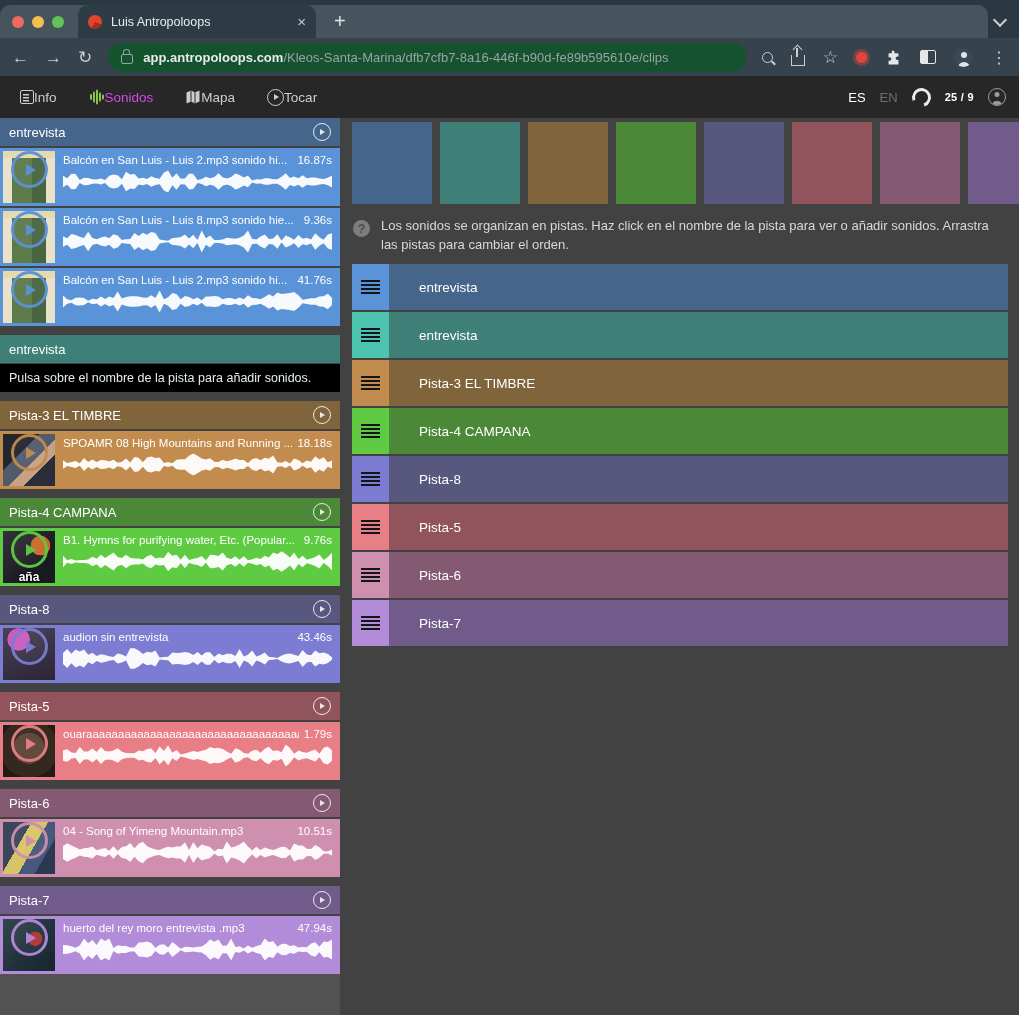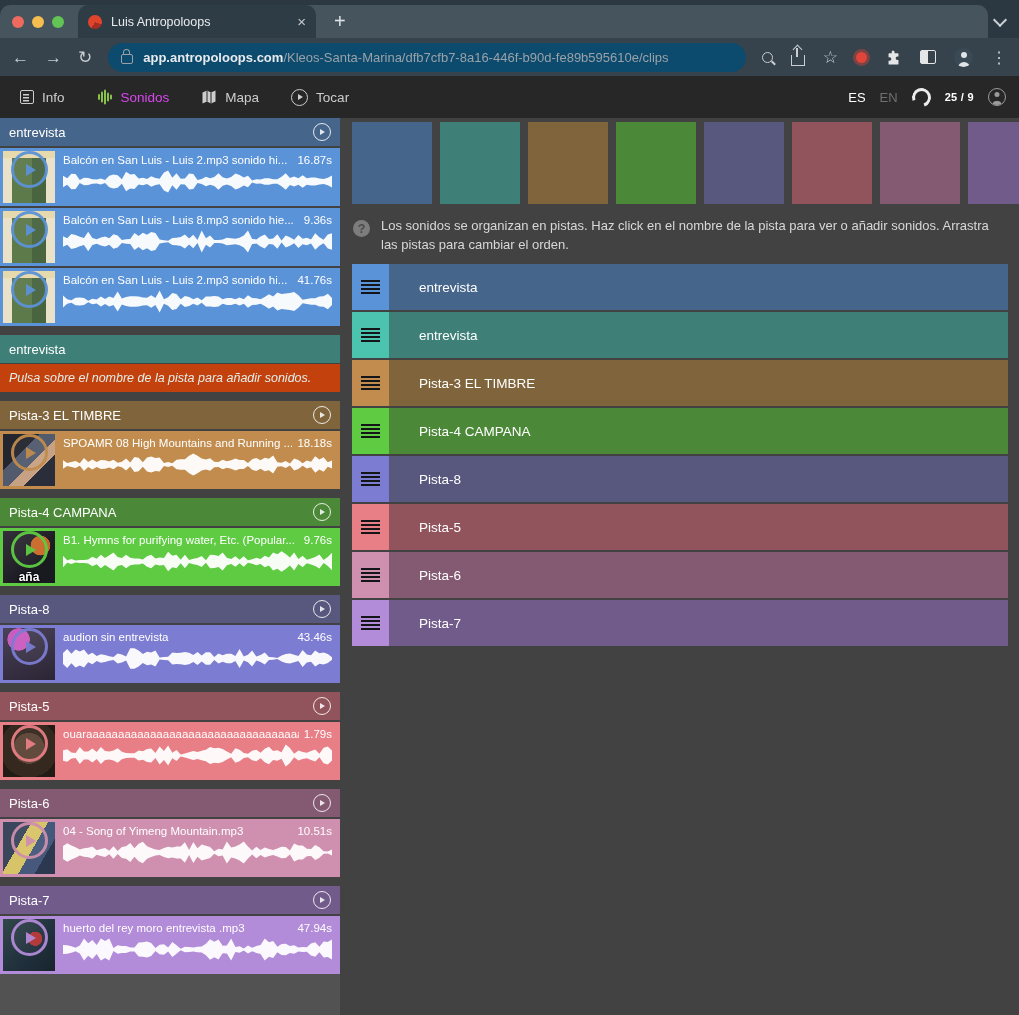--- a/index.html
+++ b/index.html
@@ -19,21 +19,21 @@
     background:conic-gradient(from 210deg,#e0452c 0 260deg,#a62d1f 260deg 360deg);}
   .tab-title{font-size:12.5px;color:#e8ebed;flex:1;white-space:nowrap;overflow:hidden;}
   .tab-close{color:#c3c9cd;font-size:15px;padding-left:6px;cursor:default;}
   .newtab{color:#dfe3e6;font-size:20px;margin-left:18px;font-weight:300;}
   .chev{position:absolute;right:14px;top:15px;width:8px;height:8px;
     border-right:2px solid #ccd2d6;border-bottom:2px solid #ccd2d6;transform:rotate(45deg);}
 
   
   .toolbar{height:38px;background:#36434c;display:flex;align-items:center;padding:0 12px;gap:16px;box-sizing:border-box;}
   .nav-glyph{font-size:17px;color:#c9ced2;line-height:1;}
-  .addr{flex:1;height:29px;background:#0c4a6e;border-radius:15px;display:flex;align-items:center;
+  .addr{flex:1;height:29px;background:#14532d;border-radius:15px;display:flex;align-items:center;
     padding:0 13px;gap:10px;min-width:0;}
   .lock{width:10px;height:8px;border:1.5px solid #9aa0a6;border-radius:2px;position:relative;margin-top:4px;flex:none;}
   .lock::before{content:'';position:absolute;top:-6px;left:1px;width:5px;height:5px;
     border:1.5px solid #9aa0a6;border-bottom:none;border-radius:4px 4px 0 0;}
   .url{font-size:13px;white-space:nowrap;overflow:hidden;}
   .url-dom{color:#e8eaec;font-weight:700;}
   .url-path{color:#9aa2a8;}
   .tb-icons{display:flex;align-items:center;gap:18px;}
   .mag{width:9px;height:9px;border:1.8px solid #c9ced2;border-radius:50%;position:relative;}
   .mag::after{content:'';position:absolute;width:5px;height:1.8px;background:#c9ced2;
@@ -66,21 +66,21 @@
       radial-gradient(circle at 40% 85%,#8d7f6c 0 9%,transparent 12%),
       linear-gradient(100deg,#8c8070,#9a8a74 40%,#a39276 70%,#8f8472);}
   .site-banner::before{content:'';position:absolute;left:210px;top:-6px;width:115px;height:40px;
     border:1.5px solid rgba(240,210,60,.75);transform:skewX(-14deg);}
   .site-banner::after{content:'';position:absolute;left:196px;bottom:1px;width:9px;height:9px;
     background:#f0c829;border-radius:50% 50% 50% 0;transform:rotate(-45deg);box-shadow:0 0 2px rgba(0,0,0,.6);}
   .crumb{position:relative;z-index:2;color:#fff;font-size:13.5px;padding-left:10px;
     text-shadow:0 1px 3px rgba(0,0,0,.85);white-space:nowrap;}
   .crumb .sep{margin:0 7px;font-weight:700;}
   .app-nav{flex:1;min-width:0;background:#272727;display:flex;align-items:center;padding-left:20px;gap:32px;}
-  .nav-item{display:flex;align-items:center;gap:8px;color:#cdcdcd;font-size:13.5px;white-space:nowrap;}
+  .nav-item{display:flex;align-items:center;color:#cdcdcd;font-size:13.5px;white-space:nowrap;}
   .nav-item.active{color:#d946ef;}
   .ic-info{width:12px;height:12px;border:1.5px solid #cdcdcd;border-radius:2px;
     background:linear-gradient(#cdcdcd,#cdcdcd) 2px 3px/6px 1.5px no-repeat,
                linear-gradient(#cdcdcd,#cdcdcd) 2px 6px/6px 1.5px no-repeat,
                linear-gradient(#cdcdcd,#cdcdcd) 2px 9px/6px 1.5px no-repeat;}
   .ic-play{width:15px;height:15px;border:1.6px solid #cdcdcd;border-radius:50%;
     display:flex;align-items:center;justify-content:center;}
   .ic-play i{display:block;width:0;height:0;border-left:5px solid #cdcdcd;
     border-top:3.5px solid transparent;border-bottom:3.5px solid transparent;margin-left:1.5px;}
   .nav-right{margin-left:auto;display:flex;align-items:center;gap:14px;padding-right:13px;}
@@ -287,21 +287,21 @@
                 <svg class="wave" viewBox="0 0 250 23" preserveAspectRatio="none">
                   <path d="M0.0 5.5 L3.9 9.3 L7.8 10.2 L11.7 7.8 L15.6 7.4 L19.5 7.9 L23.4 10.8 L27.3 8.7 L31.3 9.5 L35.2 6.6 L39.1 9.0 L43.0 6.6 L46.9 7.9 L50.8 1.5 L54.7 8.4 L58.6 7.0 L62.5 6.2 L66.4 6.3 L70.3 6.5 L74.2 7.6 L78.1 7.8 L82.0 5.2 L85.9 8.0 L89.8 0.5 L93.8 9.3 L97.7 7.3 L101.6 2.9 L105.5 3.9 L109.4 9.3 L113.3 6.1 L117.2 7.0 L121.1 9.3 L125.0 7.4 L128.9 10.3 L132.8 6.4 L136.7 6.6 L140.6 6.0 L144.5 6.5 L148.4 9.3 L152.3 8.1 L156.3 7.9 L160.2 9.2 L164.1 7.6 L168.0 9.2 L171.9 5.2 L175.8 8.0 L179.7 8.2 L183.6 9.3 L187.5 6.9 L191.4 4.3 L195.3 6.6 L199.2 2.5 L203.1 3.9 L207.0 3.4 L210.9 3.1 L214.8 2.0 L218.8 5.2 L222.7 9.8 L226.6 9.0 L230.5 8.2 L234.4 8.3 L238.3 6.5 L242.2 6.2 L246.1 3.7 L250.0 8.1 L250.0 14.9 L246.1 19.3 L242.2 16.8 L238.3 16.5 L234.4 14.7 L230.5 14.8 L226.6 14.0 L222.7 13.2 L218.8 17.8 L214.8 21.0 L210.9 19.9 L207.0 19.6 L203.1 19.1 L199.2 20.5 L195.3 16.4 L191.4 18.7 L187.5 16.1 L183.6 13.7 L179.7 14.8 L175.8 15.0 L171.9 17.8 L168.0 13.8 L164.1 15.4 L160.2 13.8 L156.3 15.1 L152.3 14.9 L148.4 13.7 L144.5 16.5 L140.6 17.0 L136.7 16.4 L132.8 16.6 L128.9 12.7 L125.0 15.6 L121.1 13.7 L117.2 16.0 L113.3 16.9 L109.4 13.7 L105.5 19.1 L101.6 20.1 L97.7 15.7 L93.8 13.7 L89.8 22.5 L85.9 15.0 L82.0 17.8 L78.1 15.2 L74.2 15.4 L70.3 16.5 L66.4 16.7 L62.5 16.8 L58.6 16.0 L54.7 14.6 L50.8 21.5 L46.9 15.1 L43.0 16.4 L39.1 14.0 L35.2 16.4 L31.3 13.5 L27.3 14.3 L23.4 12.2 L19.5 15.1 L15.6 15.6 L11.7 15.2 L7.8 12.8 L3.9 13.7 L0.0 17.5 Z" fill="rgba(255,255,255,.95)"></path>
                 </svg>
               </div>
             </div>
           </div>
           <div class="sec">
             <div class="sec-head" style="background: rgb(62, 128, 119);">
               <span>entrevista</span>
             </div>
-            <div class="sec-msg" style="background: #c2410c; font-style: italic;">Pulsa sobre el nombre de la pista para añadir sonidos.</div>
+            <div class="sec-msg" style="background: #000000;">Pulsa sobre el nombre de la pista para añadir sonidos.</div>
           </div>
           <div class="sec">
             <div class="sec-head" style="background: rgb(128, 101, 60);">
               <span>Pista-3 EL TIMBRE</span>
               <span class="hplay">
                 <i></i>
               </span>
             </div>
             <div class="clip" style="background: rgb(193, 140, 77);">
               <div class="thumb thumb-4">

